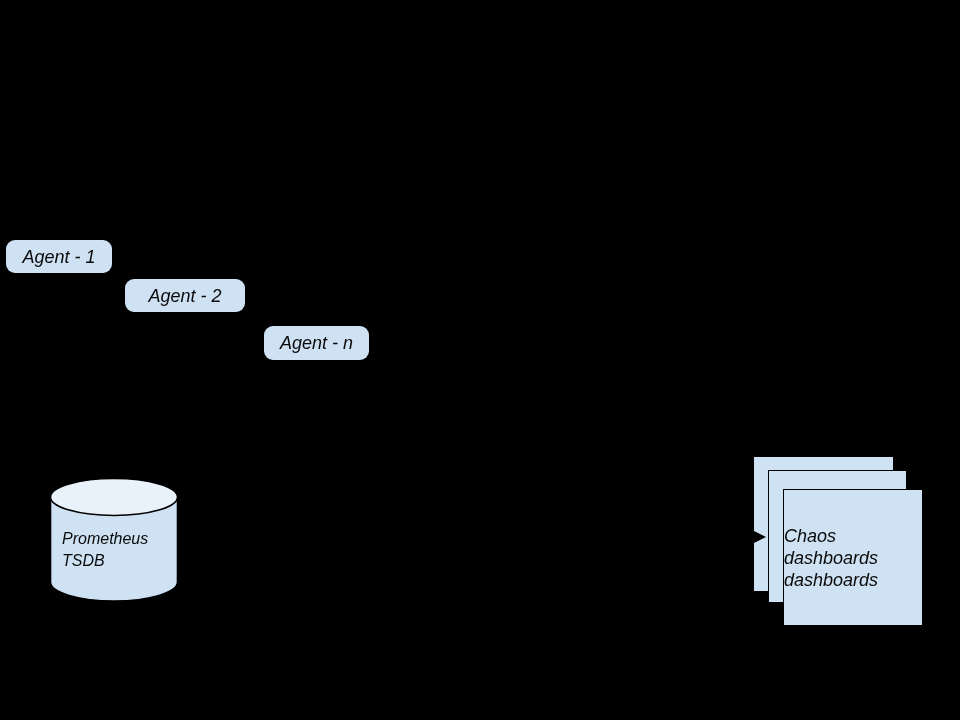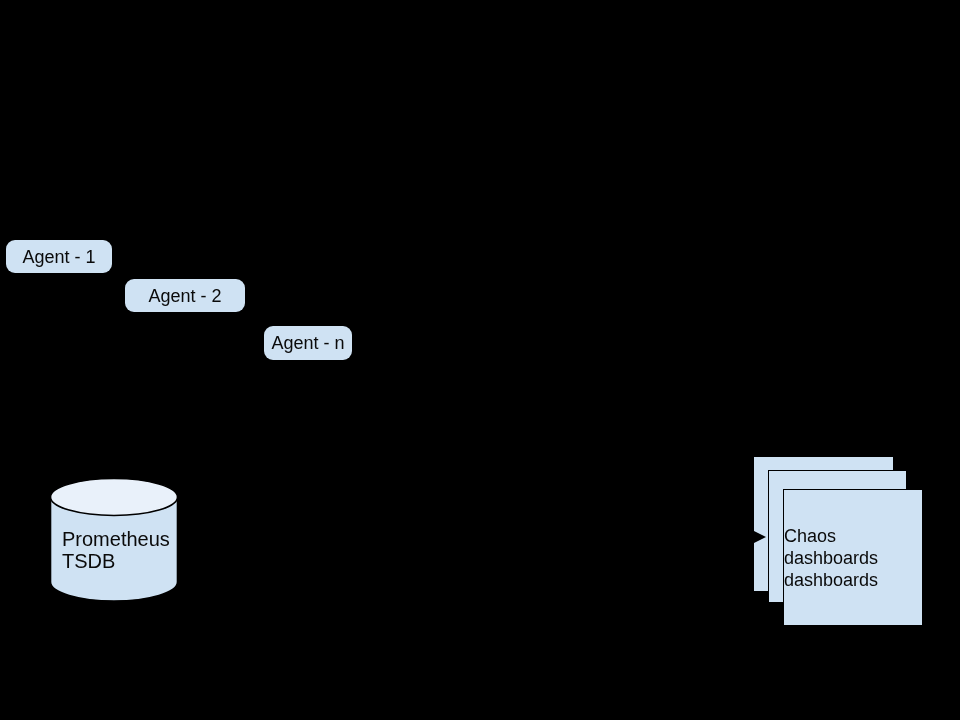--- a/index.html
+++ b/index.html
@@ -8,49 +8,50 @@
     background: #000;
   }
   #stage {
     position: relative;
     width: 960px;
     height: 720px;
     overflow: hidden;
     background: var(--background, #000);
     font-family: "Liberation Sans", sans-serif;
     color: var(--text-color, #000);
+    font-style: italic;
   }
   .chip {
     position: absolute;
     background: var(--shape-fill, #cfe2f3);
     border-radius: 9px;
     display: flex;
     align-items: center;
     justify-content: center;
     font-size: 18px;
     line-height: 22px;
     white-space: nowrap;
   }
   .chip-1 { left: 6px;   top: 240px; width: 106px; height: 33px; }
   .chip-2 { left: 125px; top: 279px; width: 120px; height: 33px; }
-  .chip-3 { left: 264px; top: 326px; width: 88px; height: 34px; }
+  .chip-3 { left: 264px; top: 326px; width: 105px; height: 34px; }
 
   .cylinder-wrap {
     position: absolute;
     left: 49px;
     top: 477px;
     width: 130px;
     height: 129px;
   }
   .cylinder-wrap svg { display: block; }
   .cylinder-label {
     position: absolute;
     left: 13px;
     top: 51px;
-    font-size: 20px;
+    font-size: 16px;
     line-height: 22px;
   }
 
   .server-rect {
     position: absolute;
     left: 393px;
     top: 480px;
     width: 200px;
     height: 121px;
     background: var(--shape-fill, #cfe2f3);

